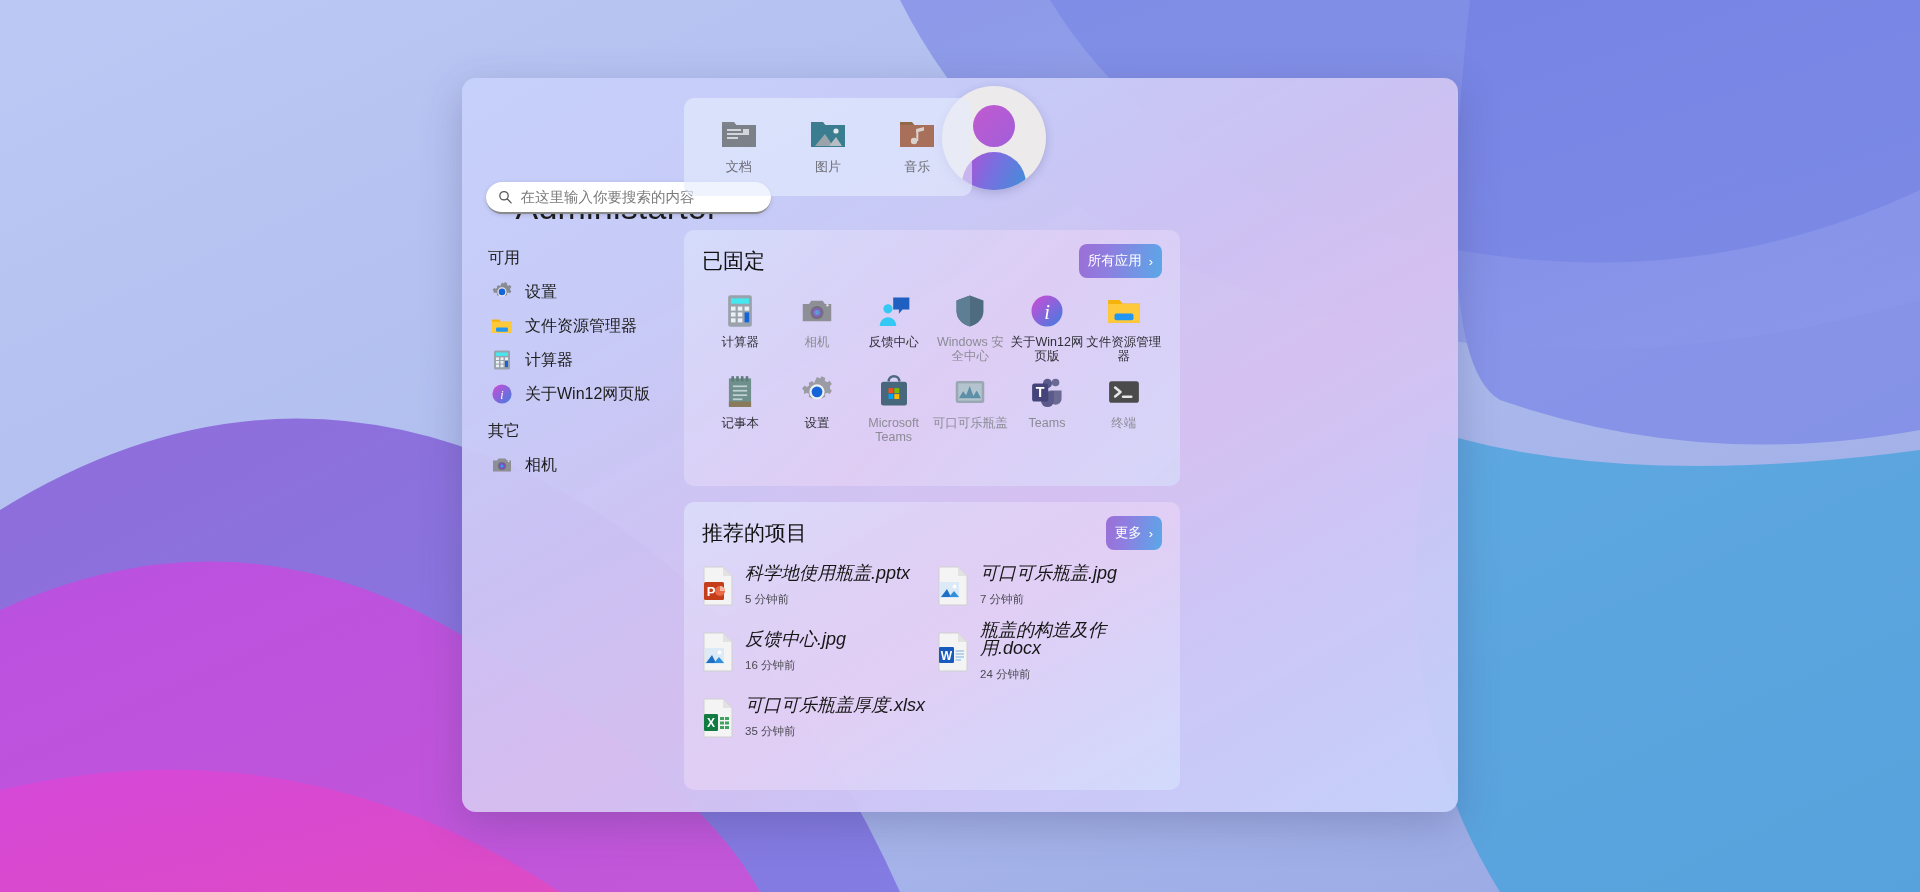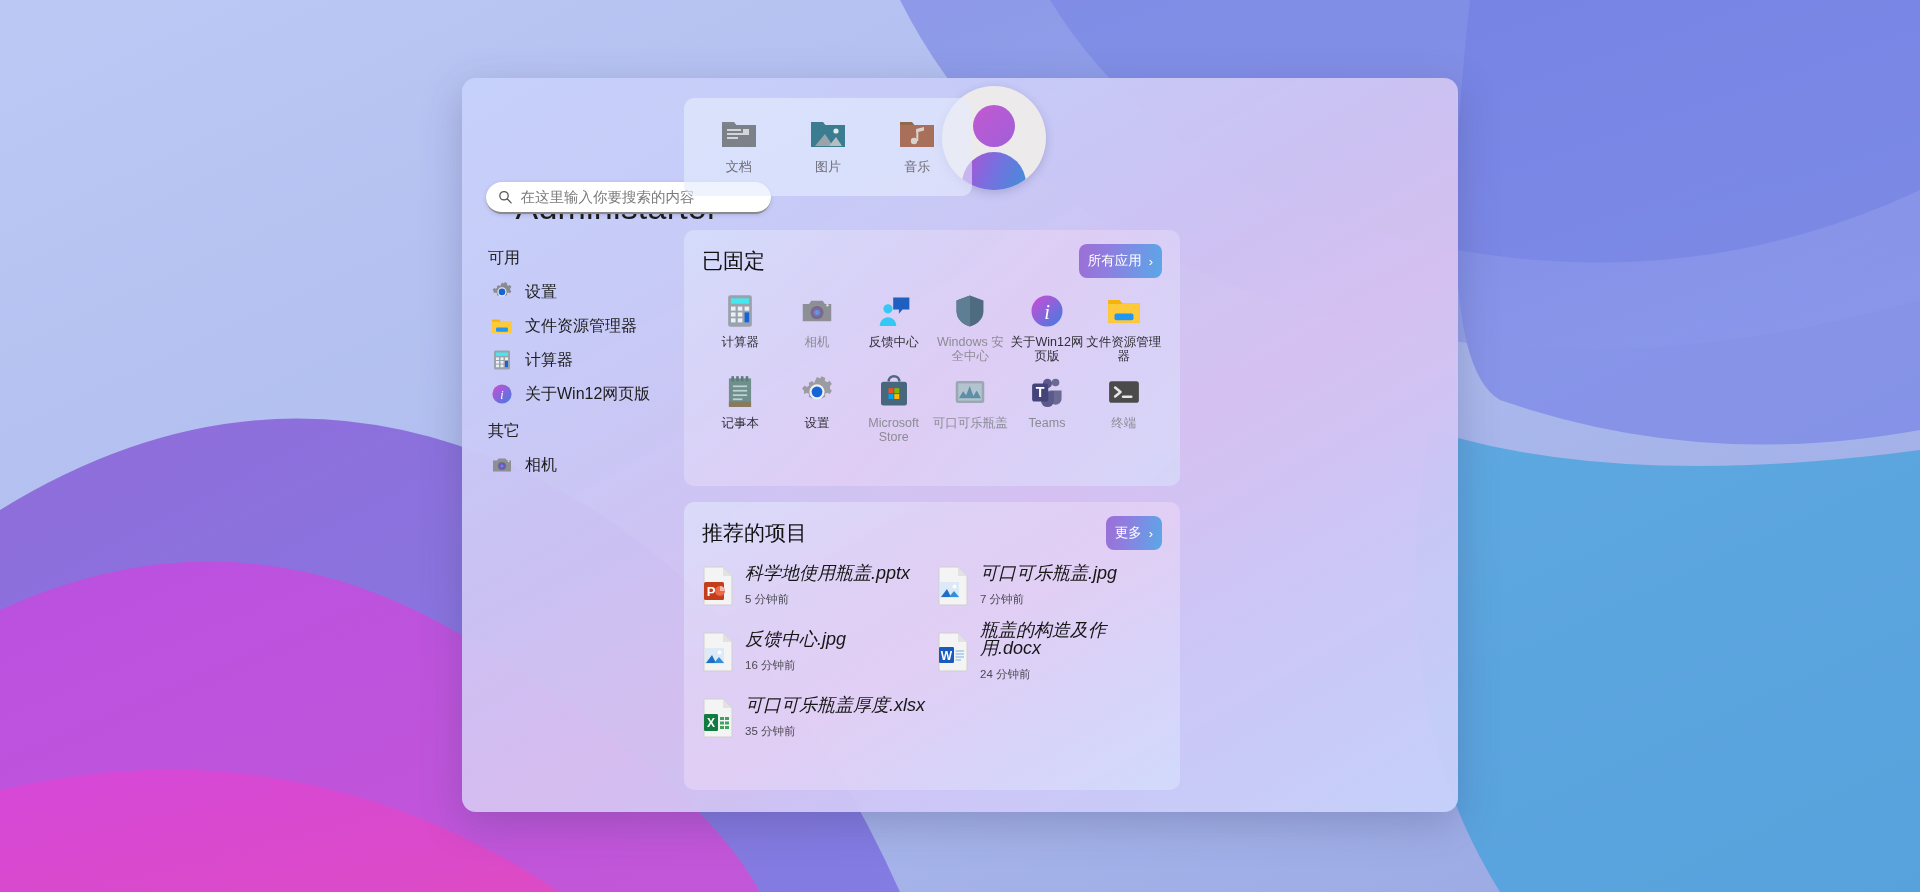--- a/index.html
+++ b/index.html
@@ -524,21 +524,21 @@
               <path d="M8.6 5.4a3.4 3.4 0 0 1 6.8 0" fill="none" stroke="#4b6a80" stroke-width="1.6"></path>
               <rect x="3.8" y="5.6" width="16.4" height="15" rx="1.6" fill="#47677d"></rect>
               <g>
                   <rect x="8.5" y="9.6" width="3.1" height="3.1" fill="#f25022"></rect>
                  <rect x="12.2" y="9.6" width="3.1" height="3.1" fill="#7fba00"></rect>
                  <rect x="8.5" y="13.3" width="3.1" height="3.1" fill="#00a4ef"></rect>
                  <rect x="12.2" y="13.3" width="3.1" height="3.1" fill="#ffb900"></rect>
                 </g>
             </svg>
           </div>
-          <div class="pname">Microsoft Store</div>
+          <div class="pname">Microsoft Teams</div>
         </div>
 
         <div class="pin-item dim">
           <div class="pin-ico">
             <svg width="38" height="38" viewBox="0 0 24 24">
               <rect x="3" y="5" width="18" height="14" rx="1.4" fill="#9aa8b4"></rect>
               <rect x="4.6" y="6.6" width="14.8" height="10.8" fill="#b3c4cf"></rect>
               <path d="M5 16 L7.6 11.5 L9.6 14 L11.8 8.2 L14.2 14.6 L16.2 11 L19 16 Z" fill="#5d8fa8"></path>
             </svg>
           </div>

